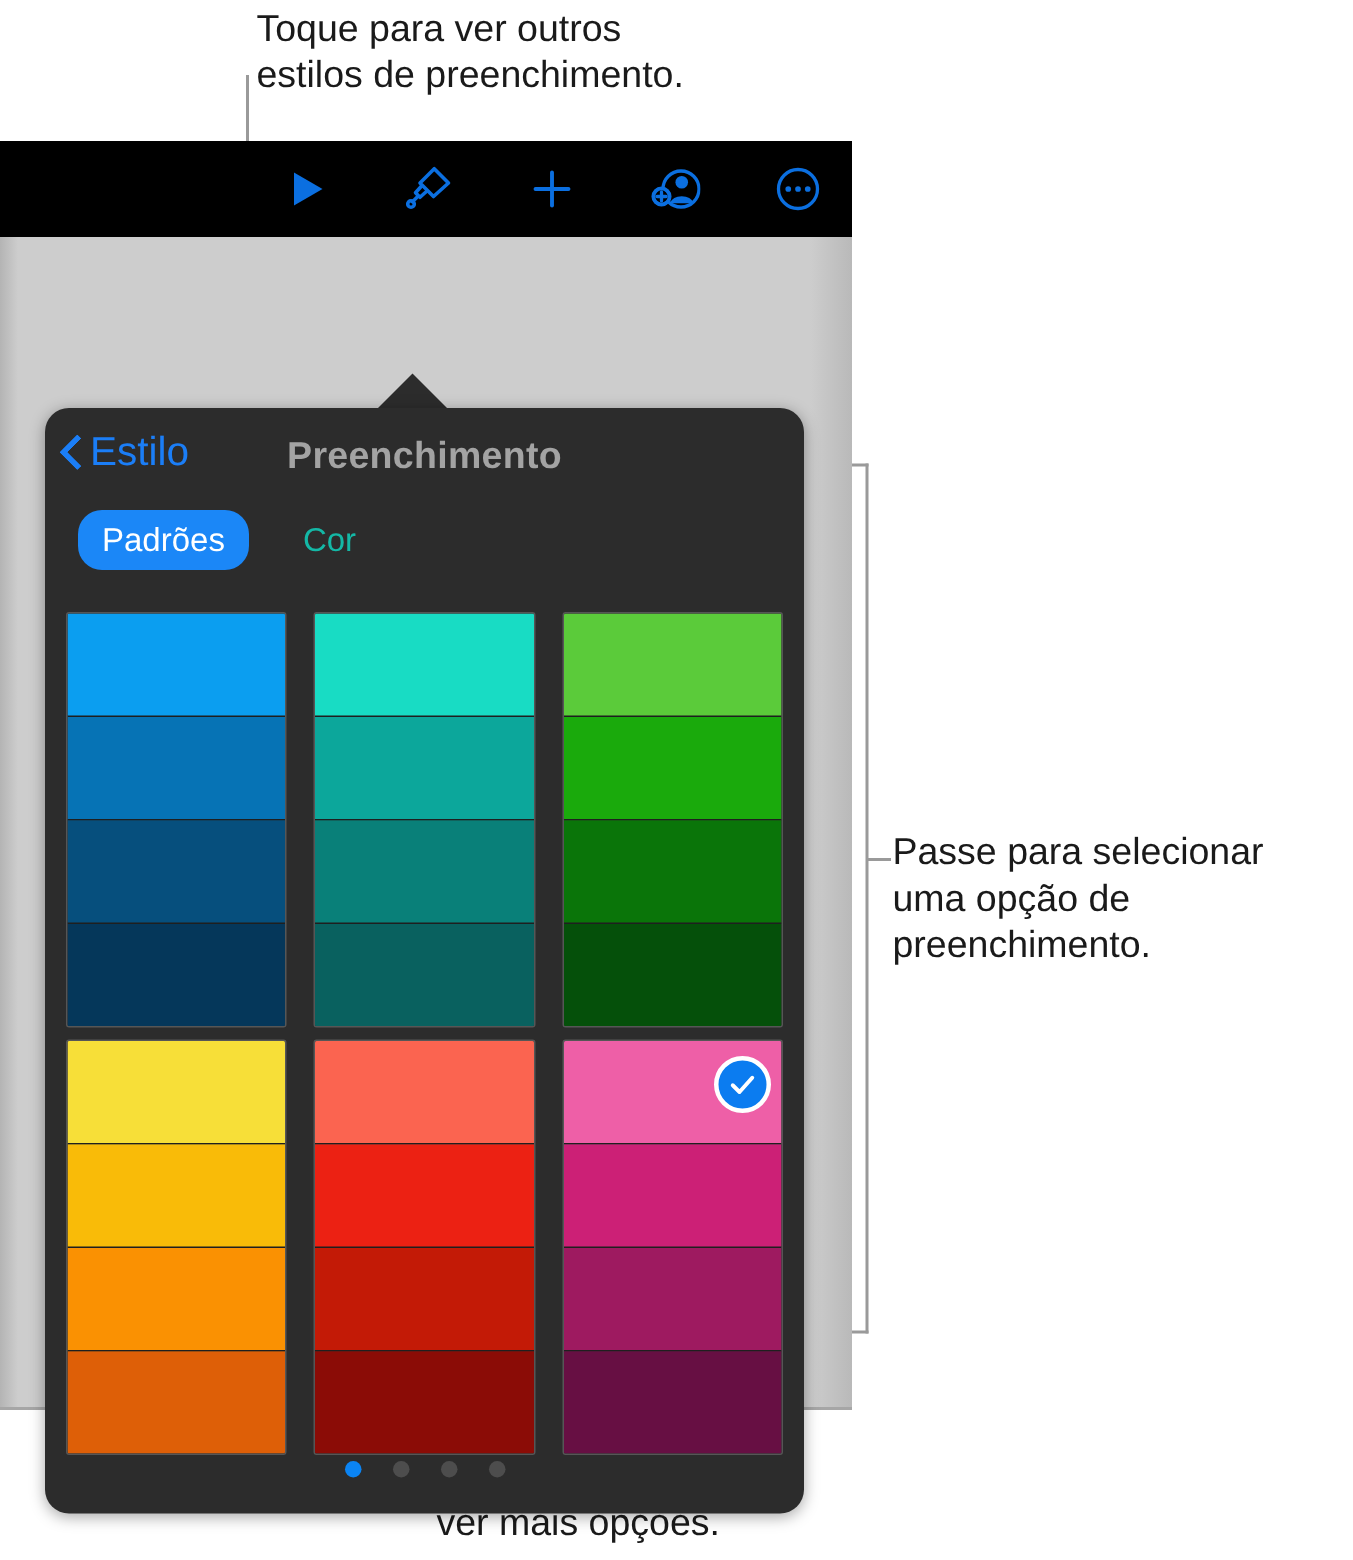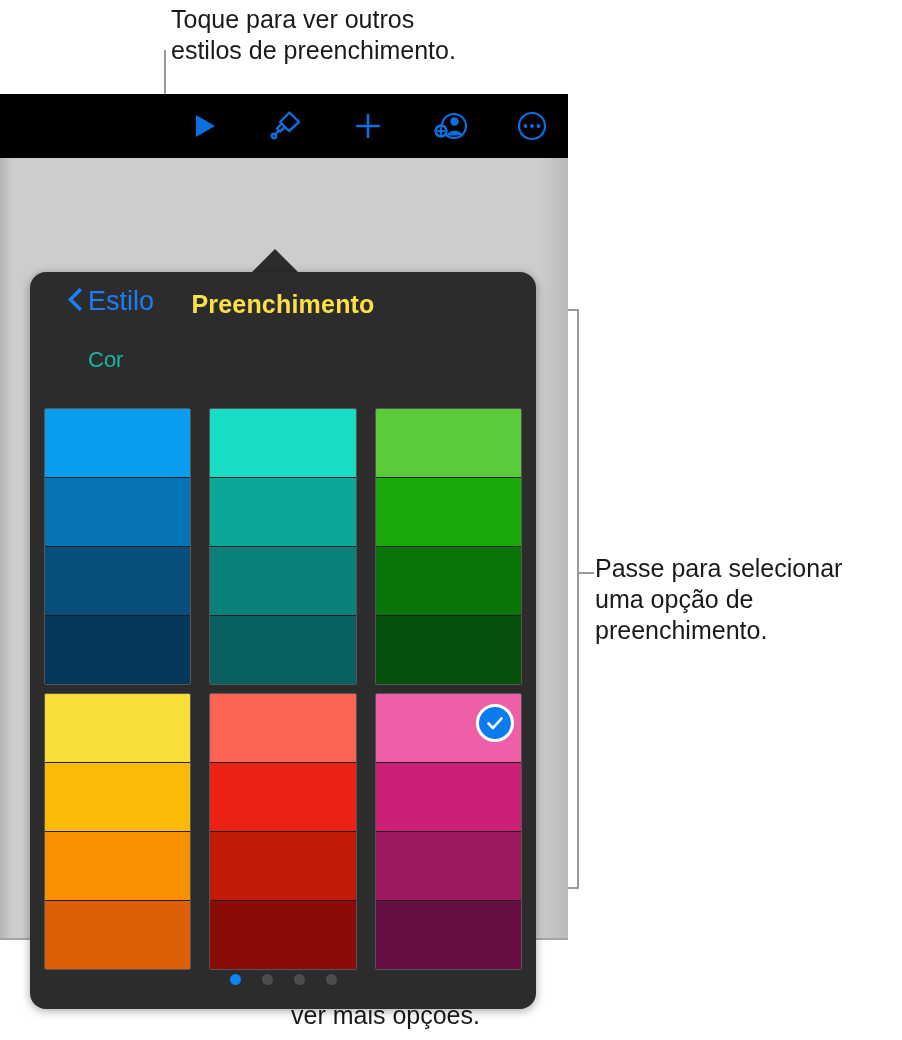--- a/index.html
+++ b/index.html
@@ -168,23 +168,24 @@
     border-left: 26px solid transparent;
     border-right: 26px solid transparent;
     border-bottom: 26px solid #2c2c2c;
   }
   #pop-header {
     position: relative;
     height: 62px;
   }
   #back-button {
     position: absolute;
-    left: 38px;
+    left: 10px;
     top: 14px;
     display: flex;
+    align-items: center;
     color: #1b7ef7;
     font-size: 27px;
     cursor: pointer;
   }
   #back-chevron {
     display: inline-block;
     width: 16px;
     height: 28px;
     margin-right: 4px;
     position: relative;
@@ -197,21 +198,21 @@
     border-left: 4px solid #1b7ef7;
     border-bottom: 4px solid #1b7ef7;
     transform: rotate(45deg);
     border-radius: 1px;
   }
   #pop-title {
     position: absolute;
     left: 0; right: 0;
     top: 18px;
     text-align: center;
-    color: #fde047;
+    color: #a3a3a3;
     font-size: 25px;
     font-weight: bold;
     letter-spacing: 0.2px;
   }
   #tabs {
     display: flex;
     align-items: center;
     height: 52px;
     padding-left: 22px;
     gap: 0px;
@@ -371,20 +372,21 @@
 
     <div id="pop-header">
       <div id="back-button">
         <span id="back-chevron"></span>
         <span>Estilo</span>
       </div>
       <div id="pop-title">Preenchimento</div>
     </div>
 
     <div id="tabs">
+      <div class="tab active">Padrões</div>
       <div class="tab-spacer"></div>
       <div class="tab">Cor</div>
       <div class="tab-spacer"></div>
       <div class="tab-spacer"></div>
     </div>
 
     <div id="grid-wrap">
 
       <div class="block top">
         <div class="col">

